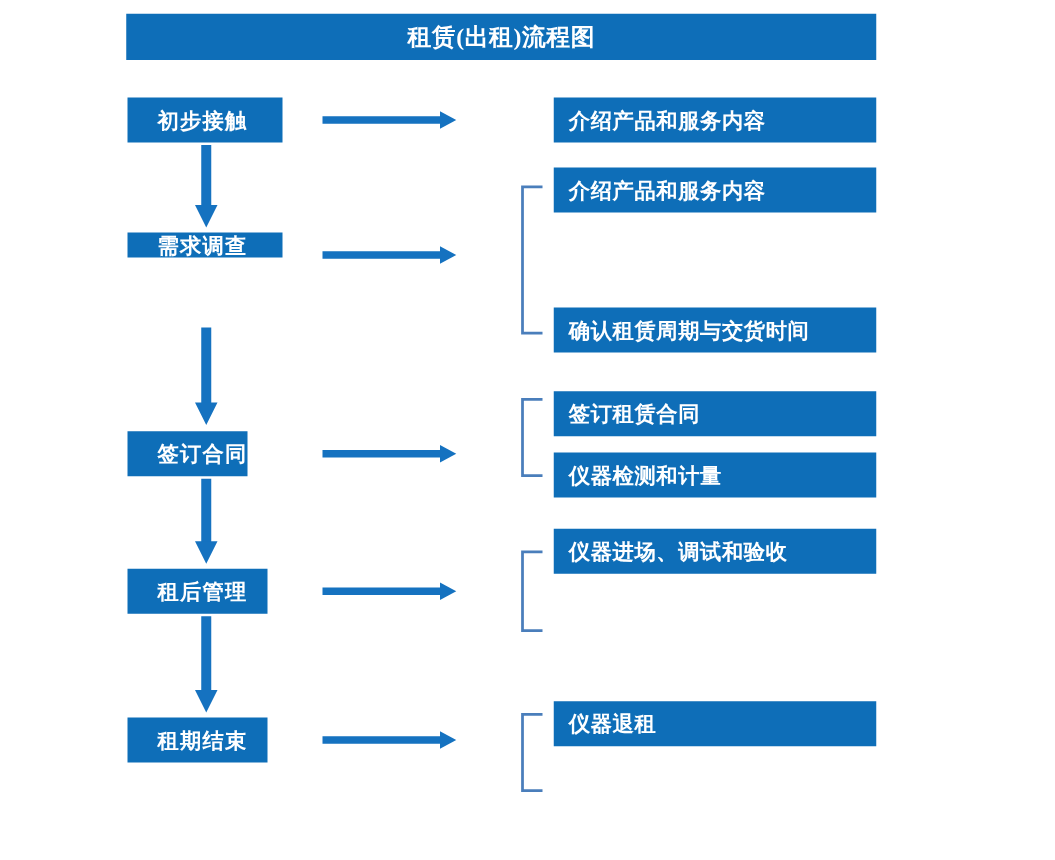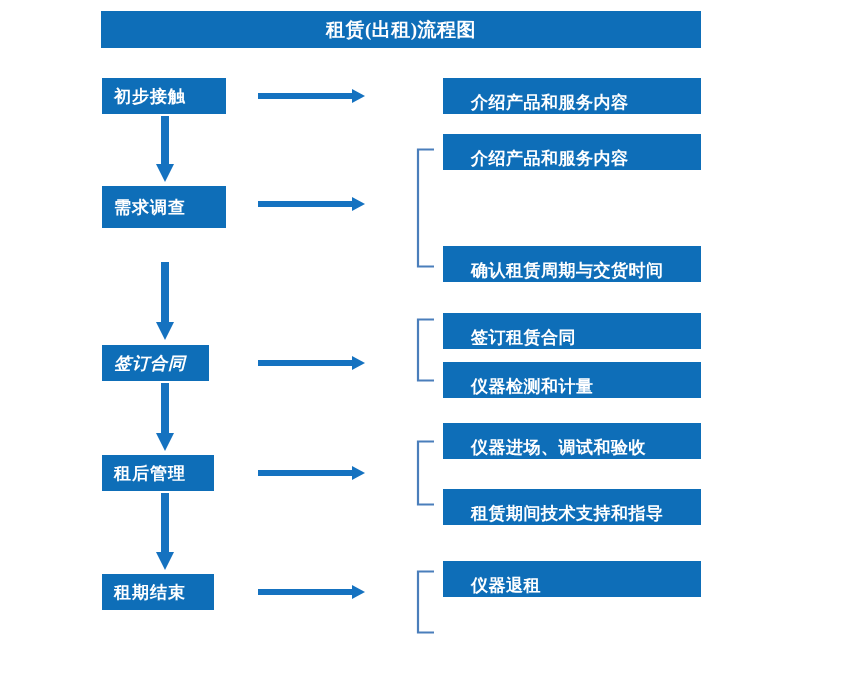--- a/index.html
+++ b/index.html
@@ -31,33 +31,33 @@
     letter-spacing: 0.5px;
   }
   .stage-box {
     position: absolute;
     background: #0E6EB8;
     color: #ffffff;
     font-size: 17px;
     font-weight: bold;
     display: flex;
     align-items: center;
-    padding-left: 12px;
+    padding-left: 24px;
     box-sizing: border-box;
     letter-spacing: 1px;
   }
   .detail-box {
     position: absolute;
     background: #0E6EB8;
     color: #ffffff;
     font-size: 17px;
     font-weight: bold;
     display: flex;
-    align-items: flex-end;
-    padding-left: 28px;
+    align-items: center;
+    padding-left: 12px;
     box-sizing: border-box;
     letter-spacing: 0.5px;
   }
   .h-arrow {
     position: absolute;
     height: 20px;
   }
   .v-arrow {
     position: absolute;
     width: 22px;
@@ -76,25 +76,25 @@
 <div id="canvas">
 
   <div class="title-bar">
     <span>租赁(出租)流程图</span>
   </div>
 
   <div class="stage-box" style="left:102px; top:78px; width:124px; height:36px;">
     <span>初步接触</span>
   </div>
 
-  <div class="stage-box" style="left:102px; top:186px; width:124px; height:42px;">
+  <div class="stage-box" style="left:102px; top:186px; width:124px; height:20px;">
     <span>需求调查</span>
   </div>
 
-  <div class="stage-box" style="left:102px; top:345px; width:107px; height:36px;font-style:italic;">
+  <div class="stage-box" style="left:102px; top:345px; width:96px; height:36px;">
     <span>签订合同</span>
   </div>
 
   <div class="stage-box" style="left:102px; top:574px; width:112px; height:36px;">
     <span>租期结束</span>
   </div>
 
   <div class="stage-box" style="left:102px; top:455px; width:112px; height:36px;">
     <span>租后管理</span>
   </div>
@@ -204,22 +204,19 @@
   </div>
 
   <div class="detail-box" style="left:443px; top:362px; width:258px; height:36px;">
     <span>仪器检测和计量</span>
   </div>
 
   <div class="detail-box" style="left:443px; top:423px; width:258px; height:36px;">
     <span>仪器进场、调试和验收</span>
   </div>
 
-  <div class="detail-box" style="left:443px; top:489px; width:258px; height:36px;">
-    <span>租赁期间技术支持和指导</span>
-  </div>
 
   <div class="detail-box" style="left:443px; top:561px; width:258px; height:36px;">
     <span>仪器退租</span>
   </div>
 
 
 </div>
 
 </body></html>

